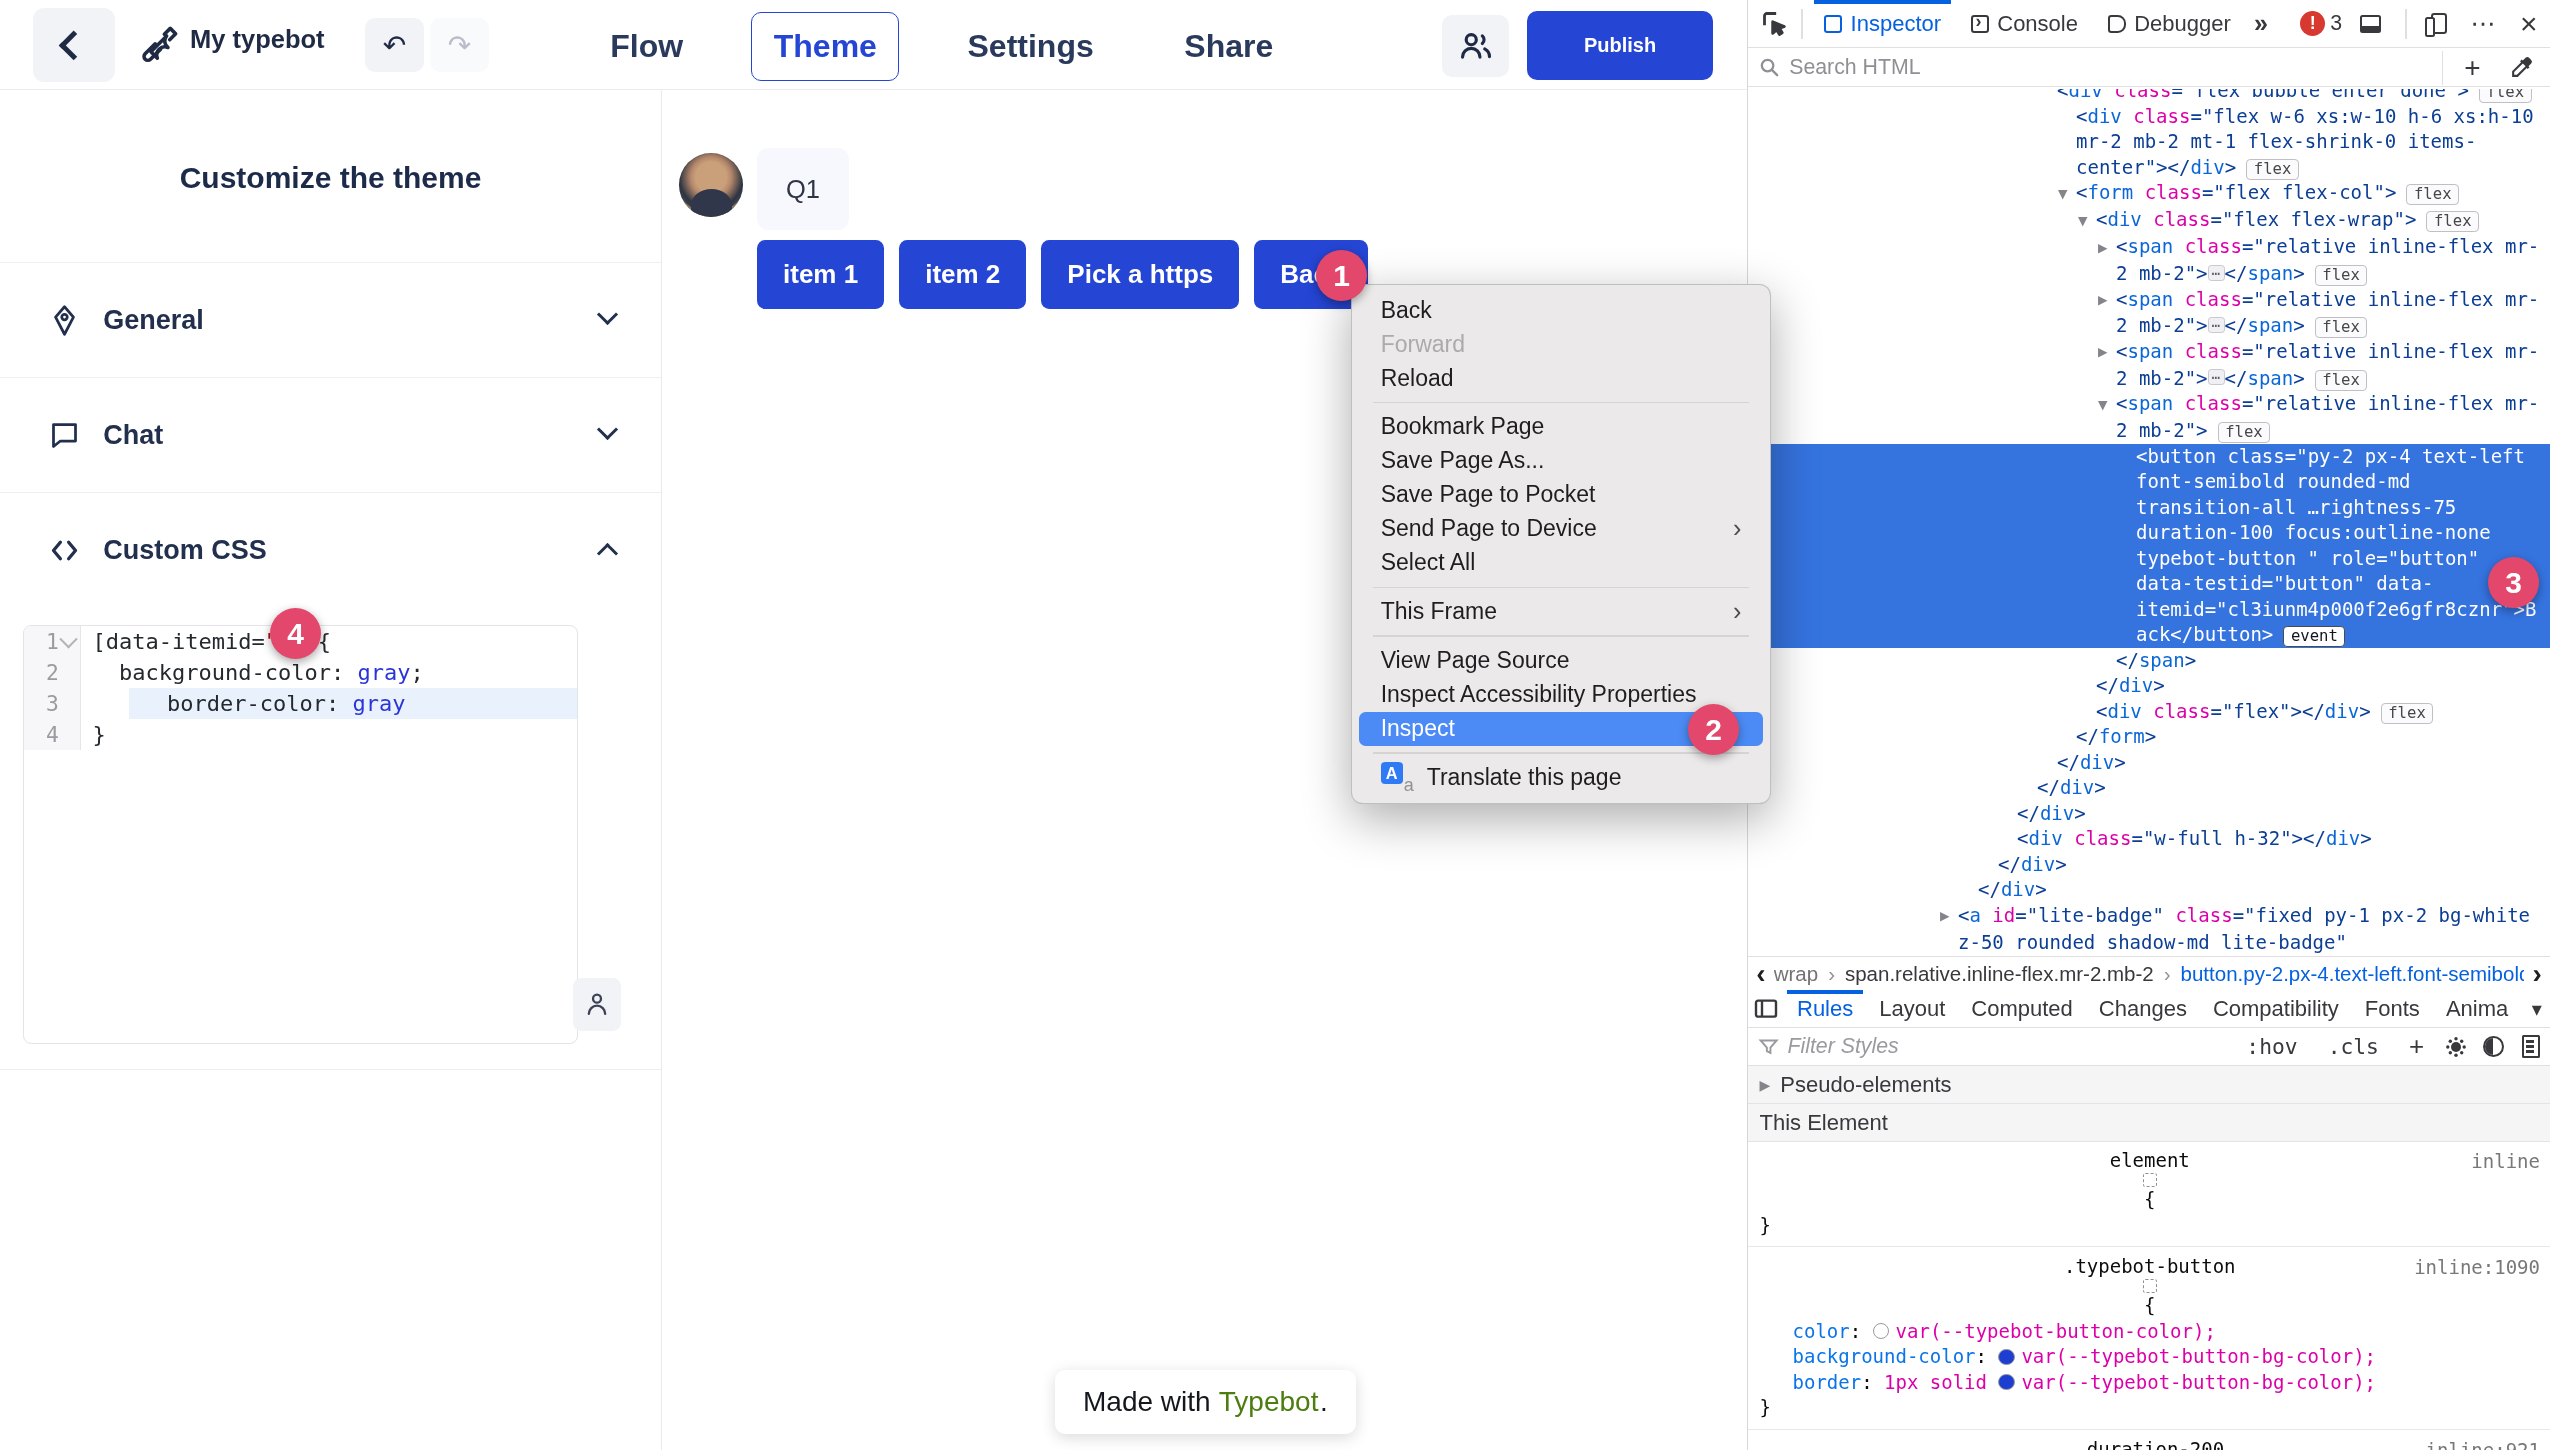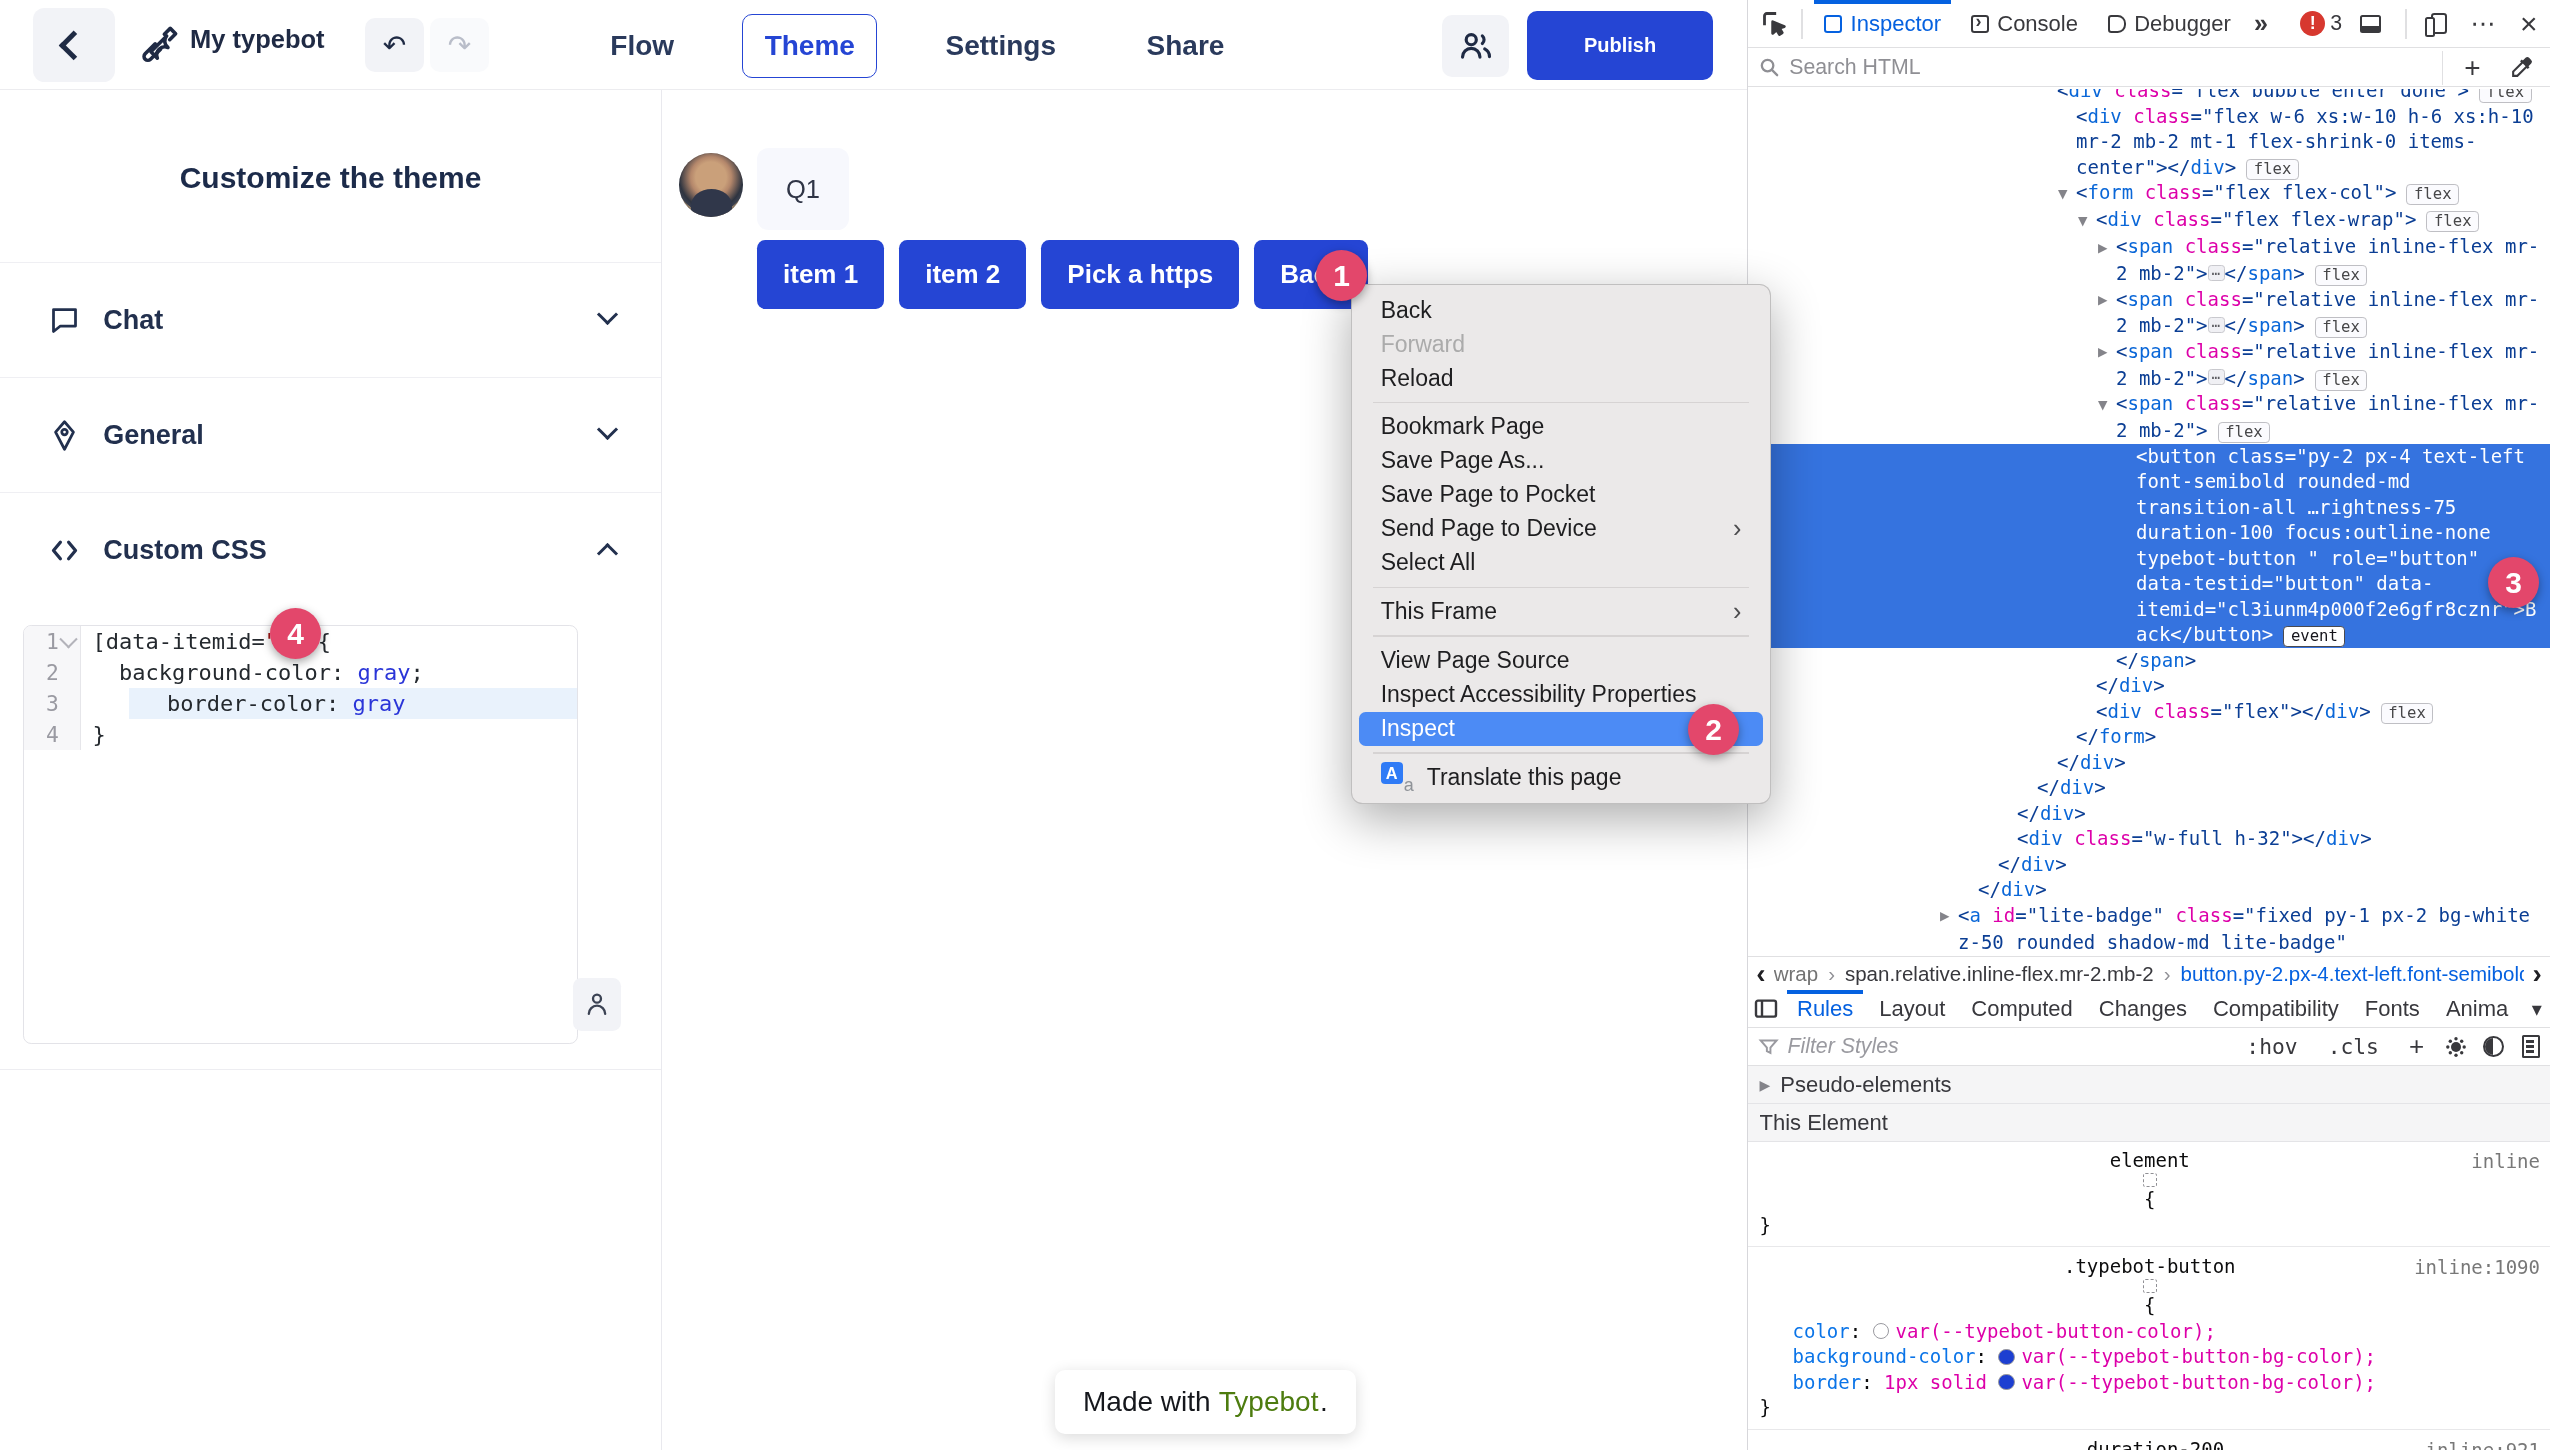--- a/index.html
+++ b/index.html
@@ -11,21 +11,21 @@
   
   .topbar{position:absolute;left:0;top:0;width:1747px;height:90px;background:#fff;border-bottom:1.6px solid #ececef;z-index:5;}
   .hback{position:absolute;left:33px;top:8.2px;width:82px;height:74px;background:#f2f3f7;border:none;border-radius:11.5px;cursor:pointer;}
   .hback span{display:block;width:21.3px;height:21.3px;border-left:5px solid #1f2a44;border-bottom:5px solid #1f2a44;transform:rotate(45deg);margin:0 auto;}
   .wrench{position:absolute;left:138px;top:23px;}
   .bot-title{position:absolute;left:190px;top:25px;font-size:25.5px;font-weight:700;color:#1f2a44;}
   .undo,.redo{position:absolute;top:18px;width:59px;height:54px;border:none;border-radius:10px;font-size:28px;cursor:pointer;}
   .undo{left:365px;background:#f2f3f7;color:#1f2a44;}
   .redo{left:430px;background:#f9fafc;color:#b9bdc9;}
   .tabs{position:absolute;left:588px;top:11.5px;display:flex;gap:46px;align-items:center;height:69px;}
-  .htab{background:none;border:1.6px solid transparent;border-radius:10px;font-size:28px;font-weight:600;color:#2a3a5c;padding:15px 21.3px;cursor:pointer;font-family:inherit;}
+  .htab{background:none;border:1.6px solid transparent;border-radius:10px;font-size:32px;font-weight:600;color:#2a3a5c;padding:15px 21.3px;cursor:pointer;font-family:inherit;}
   .htab.active{border-color:#2545D4;color:#2545D4;}
   .collab{position:absolute;left:1442px;top:15px;width:67px;height:62px;background:#f2f3f7;border:none;border-radius:10px;cursor:pointer;display:flex;align-items:center;justify-content:center;}
   .publish{position:absolute;left:1527px;top:10.7px;width:186px;height:69px;background:#2545D4;color:#fff;border:none;border-radius:10px;font-size:20px;font-weight:700;cursor:pointer;font-family:inherit;}
 
   
   .sidebar{position:absolute;left:0;top:90px;width:662px;height:1360px;background:#fff;border-right:1.6px solid #e9e9ee;}
   .side-heading{margin:0;position:absolute;top:71px;left:0;width:100%;text-align:center;font-size:30px;font-weight:800;color:#1c2b4a;}
   .side-rows{position:absolute;top:172px;left:0;width:100%;}
   .side-row{height:115px;border-top:1.6px solid #efeff3;display:flex;align-items:center;padding:0 46px;cursor:pointer;position:relative;}
   .sec-icon{width:36px;height:36px;margin-right:21.3px;display:flex;align-items:center;justify-content:center;}
@@ -195,40 +195,40 @@
         </svg>
     </button>
     <button class="publish" data-interactable="true">Publish</button>
   </header>
 
   <aside class="sidebar" data-interactable="false">
     <h1 class="side-heading" data-interactable="false">Customize the theme</h1>
     <div class="side-rows" data-interactable="false">
 
         <div class="side-row" data-interactable="true">
-          <span class="sec-icon icon-chat" data-interactable="false">
-
-            <svg class="svg-chat" width="33" height="33" viewBox="0 0 24 24" fill="none" stroke="#22304e" stroke-width="2" stroke-linejoin="round">
-              <path d="M4 4h16v12H9l-5 4z"></path>
-            </svg>
-
-          </span>
-          <span class="sec-label" data-interactable="false">Chat</span>
-          <span class="chv chev-down" data-interactable="true"></span>
-        </div>
-
-        <div class="side-row" data-interactable="true">
           <span class="sec-icon icon-pen" data-interactable="false">
             <svg class="svg-pen" width="33" height="33" viewBox="0 0 24 24" fill="none" stroke="#22304e" stroke-width="2" stroke-linejoin="round">
               <path d="M12 2l6.5 7.5L12 22 5.5 9.5z"></path>
               <circle cx="12" cy="9.5" r="2"></circle>
             </svg>
 
           </span>
           <span class="sec-label" data-interactable="false">General</span>
+          <span class="chv chev-down" data-interactable="true"></span>
+        </div>
+
+        <div class="side-row" data-interactable="true">
+          <span class="sec-icon icon-chat" data-interactable="false">
+
+            <svg class="svg-chat" width="33" height="33" viewBox="0 0 24 24" fill="none" stroke="#22304e" stroke-width="2" stroke-linejoin="round">
+              <path d="M4 4h16v12H9l-5 4z"></path>
+            </svg>
+
+          </span>
+          <span class="sec-label" data-interactable="false">Chat</span>
           <span class="chv chev-down" data-interactable="true"></span>
         </div>
 
         <div class="side-row" data-interactable="true">
           <span class="sec-icon icon-code" data-interactable="false">
 
             <svg class="svg-code" width="33" height="33" viewBox="0 0 24 24" fill="none" stroke="#22304e" stroke-width="2.4" stroke-linecap="round" stroke-linejoin="round">
               <path d="M9 6 4 12l5 6M15 6l5 6-5 6"></path>
             </svg>
           </span>

